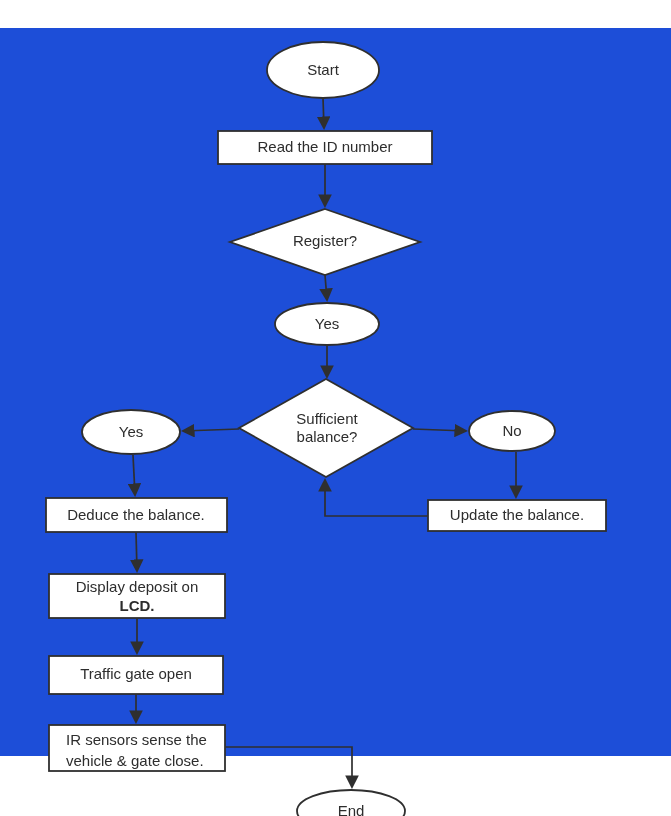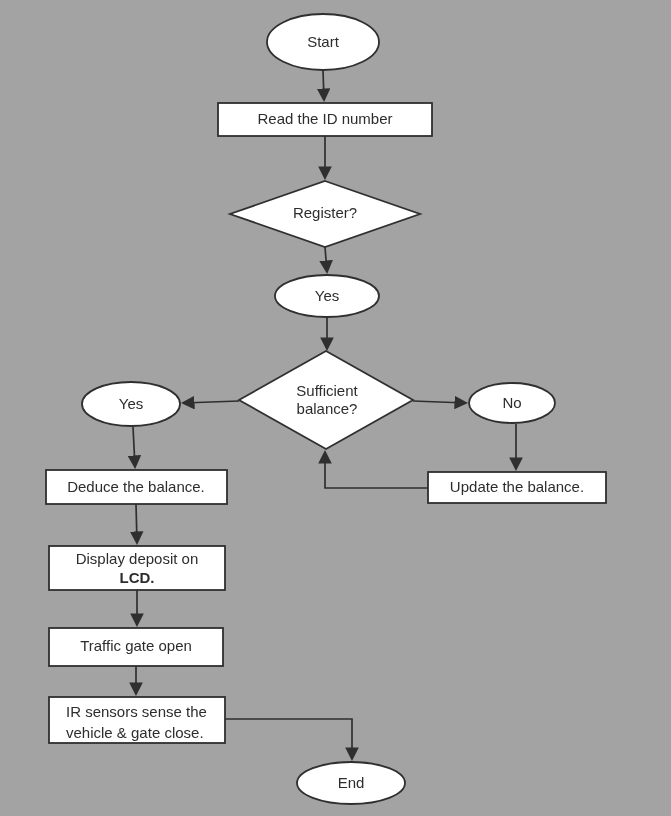--- a/index.html
+++ b/index.html
@@ -7,22 +7,23 @@
     padding: 0;
     background: #ffffff;
     width: 671px;
     height: 816px;
     overflow: hidden;
     font-family: "Liberation Sans", sans-serif;
   }
   .canvas-wrap {
     position: relative;
     width: 671px;
-    height: 816px;
-    background: #a3a3a3;
+    height: 728px;
+    background: #1d4ed8;
+    margin-top: 28px;
   }
   svg { display: block; }
   .shape {
     fill: #ffffff;
     stroke: #2f2f2f;
     stroke-width: 1.8;
   }
   .edge {
     fill: none;
     stroke: #2f2f2f;

